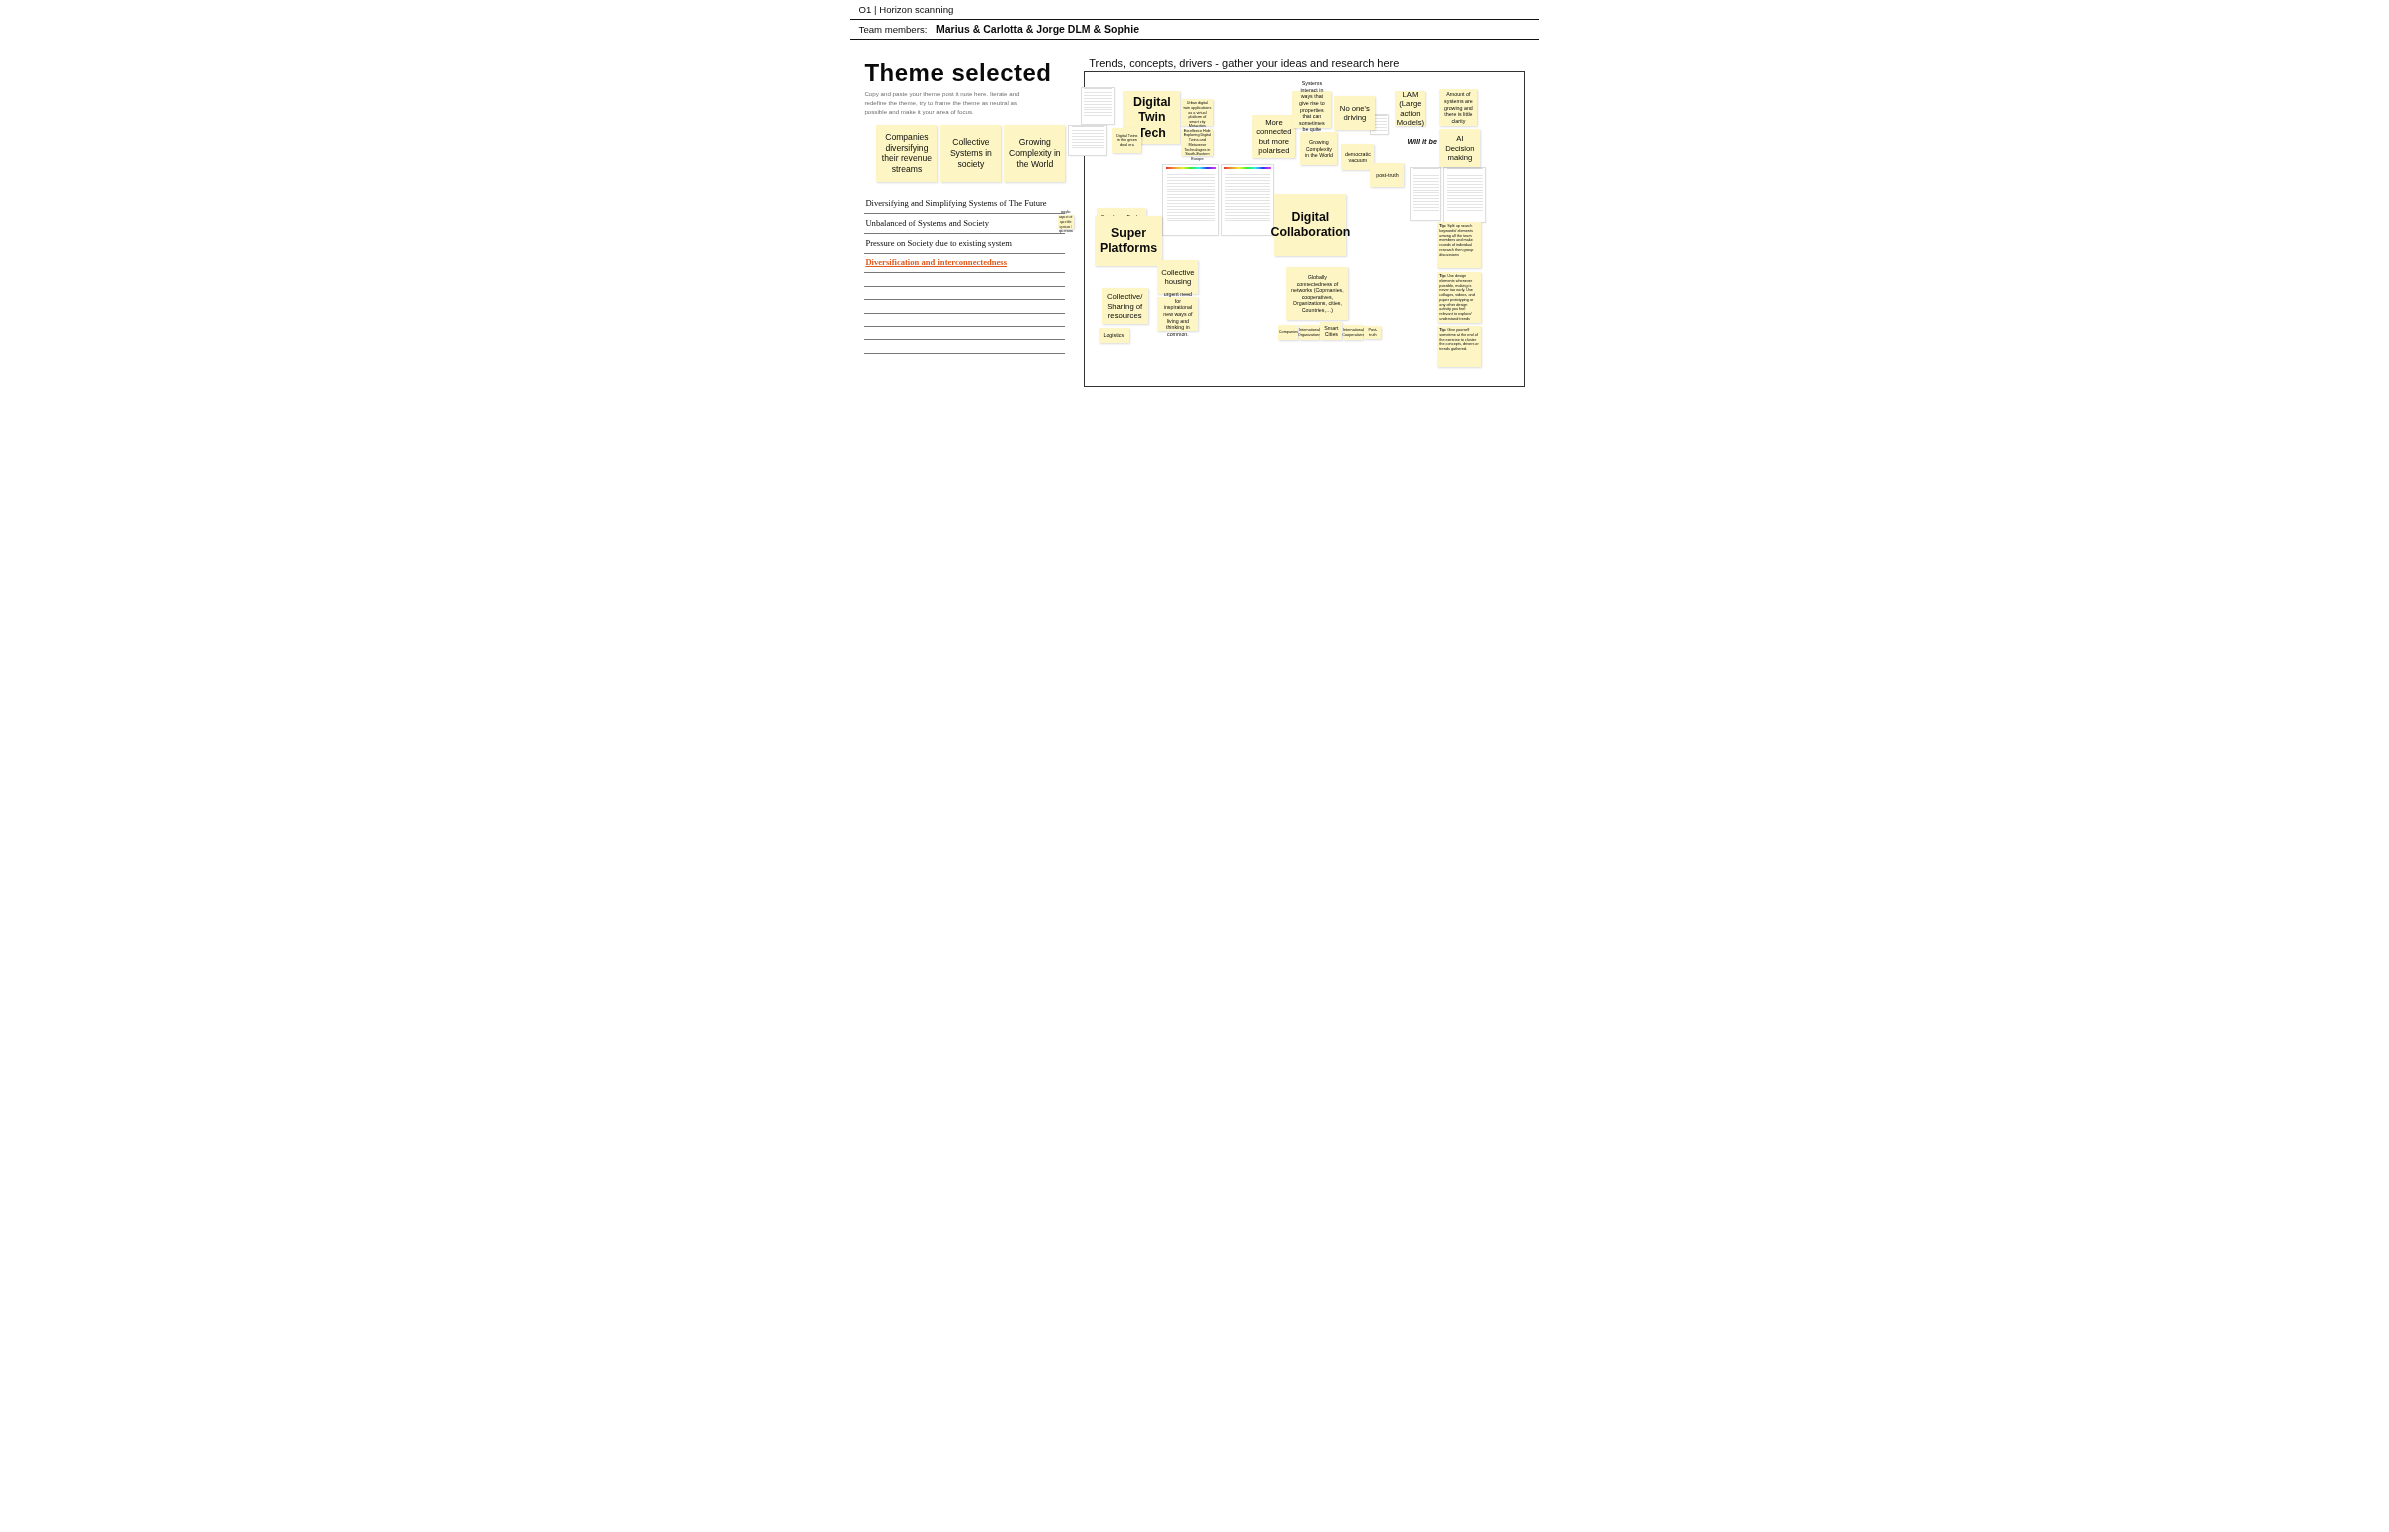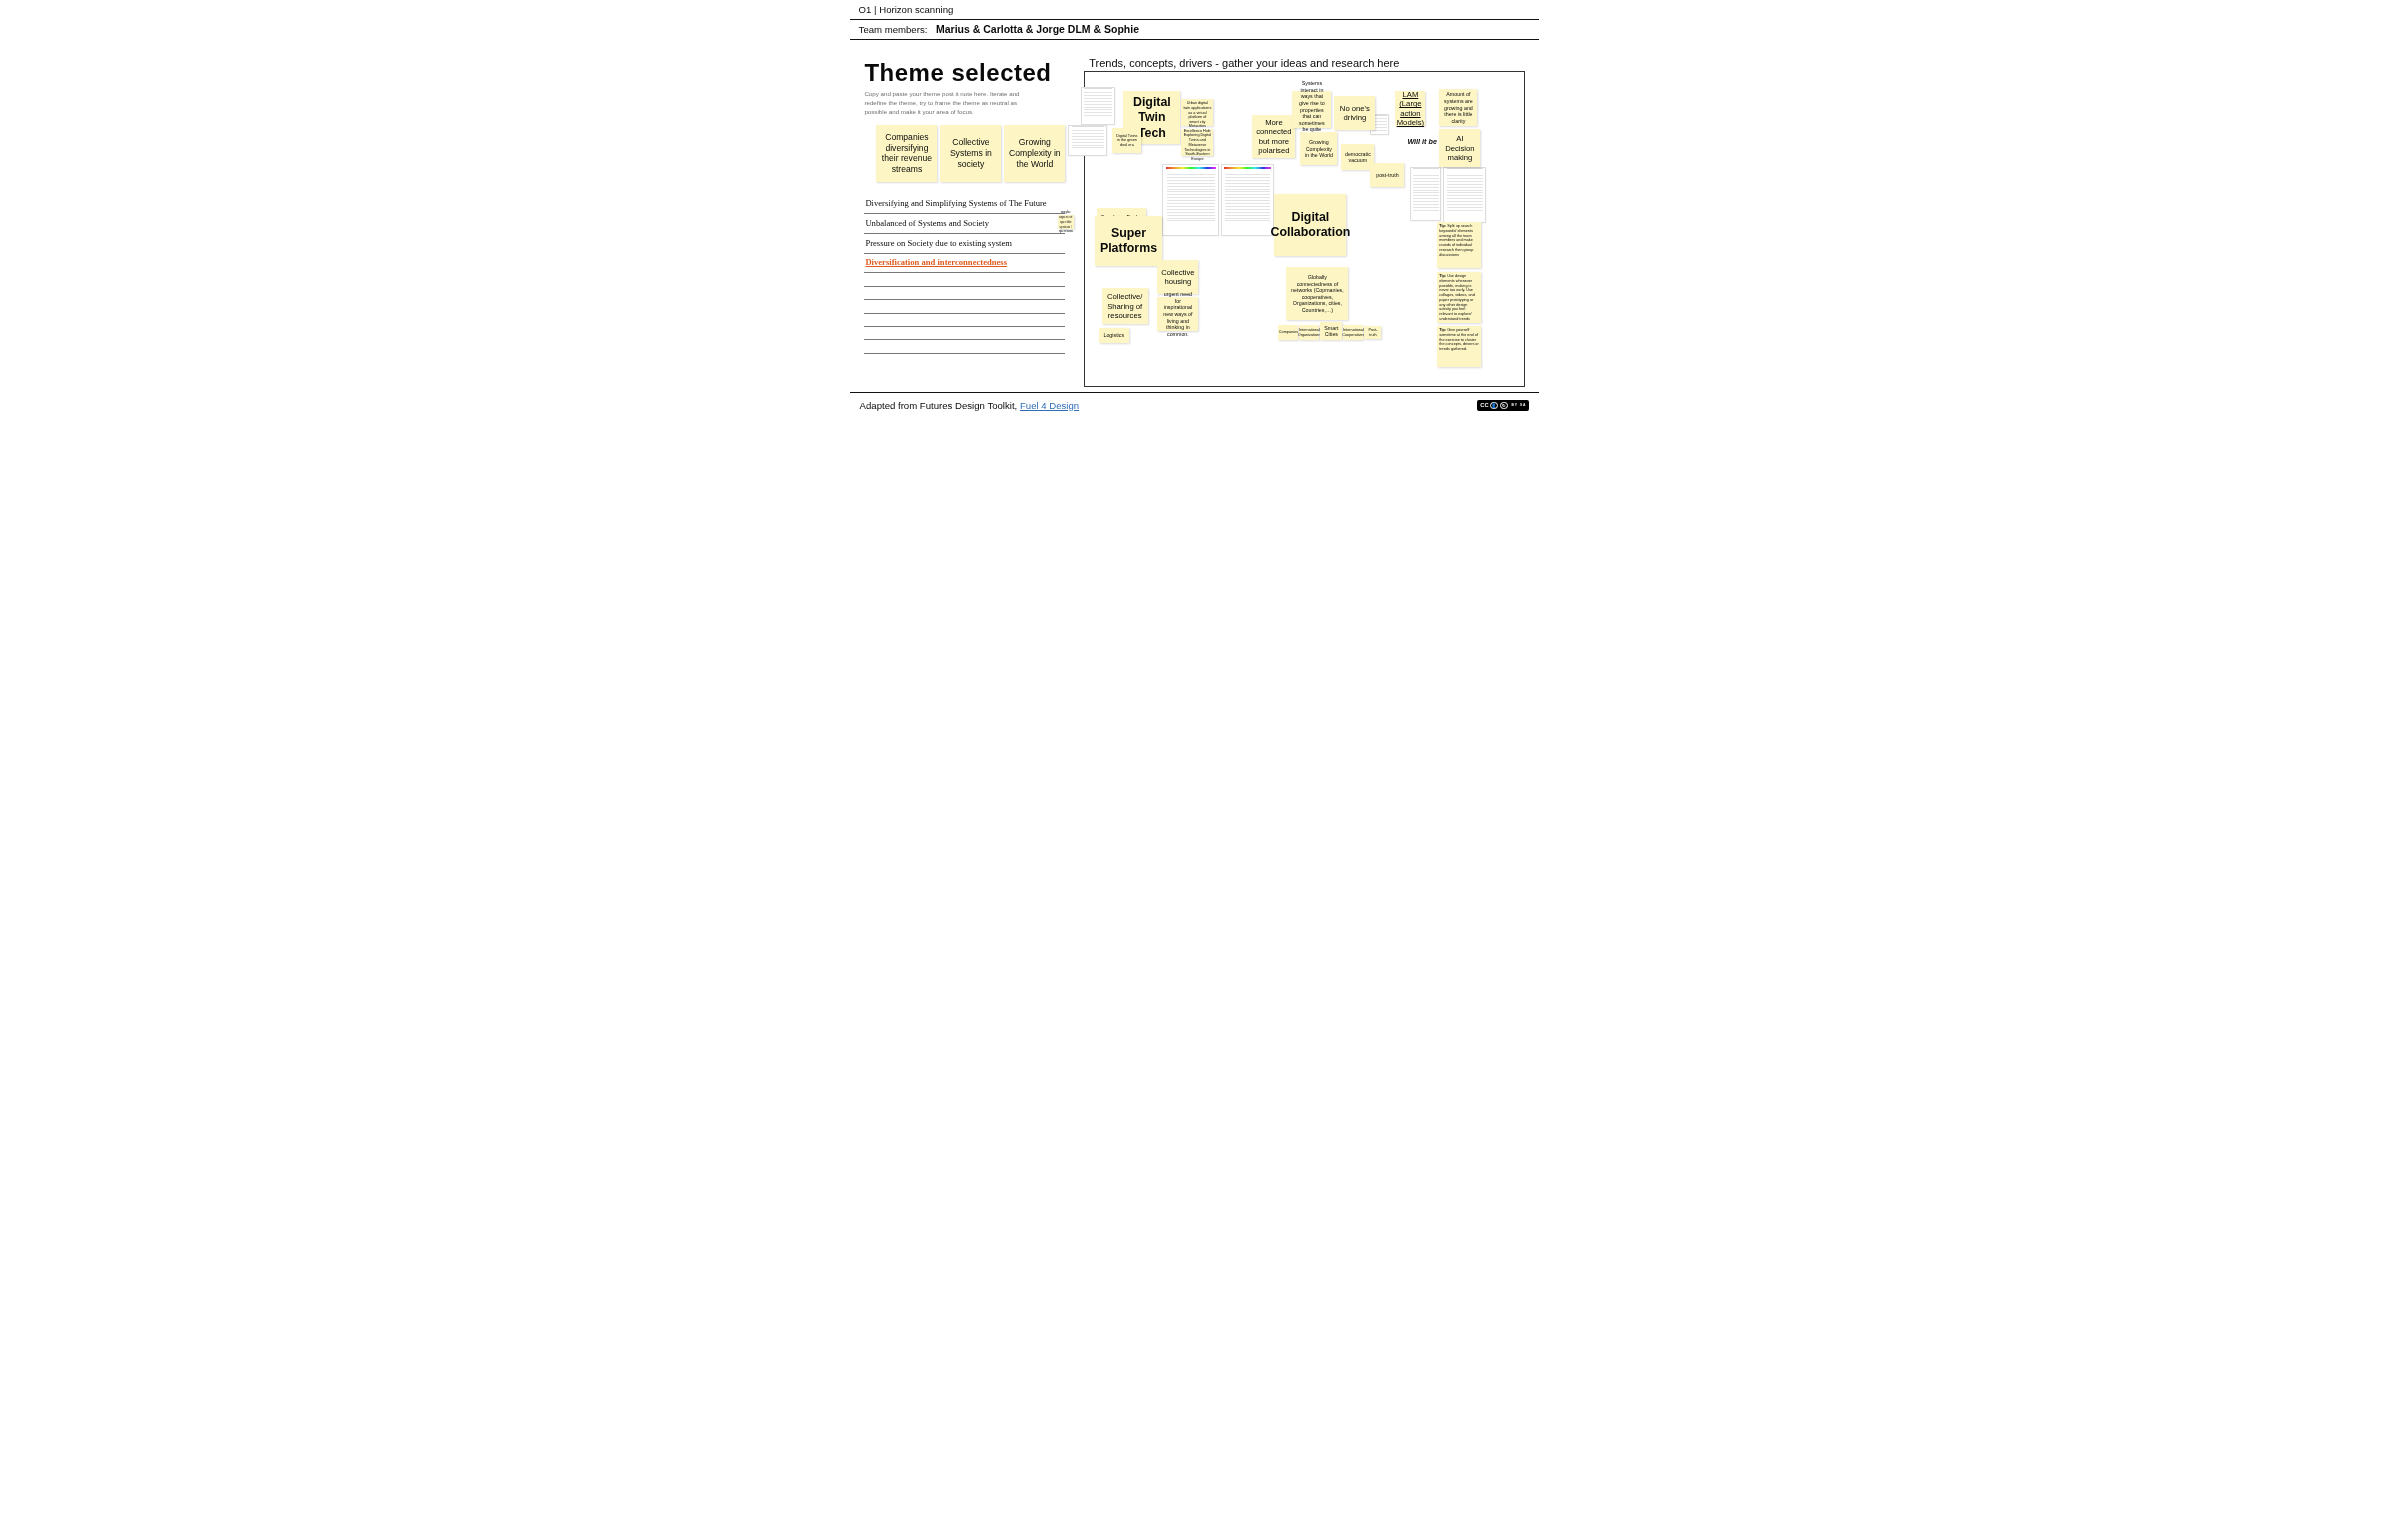--- a/index.html
+++ b/index.html
@@ -253,21 +253,21 @@
           <div class="pad big" style="left: 38px; top: 19px; width: 57px; height: 53px;">Digital Twin Tech</div>
           <div class="pad tiny" style="left: 27px; top: 56px; width: 29px; height: 25px;">Digital Twins in the green deal era</div>
           <div class="pad tiny" style="left: 96px; top: 27px; width: 32px; height: 27px;">Urban digital twin applications as a virtual platform of smart city</div>
           <div class="pad tiny" style="left: 96px; top: 57px; width: 32px; height: 27px;">Metacities Excellence Hub: Exploring Digital Twins and Metaverse Technologies in South-Eastern Europe</div>
           <div class="pad med" style="left: 167px; top: 43px; width: 43px; height: 43px;">More connected but more polarised</div>
           <div class="pad small" style="left: 207px; top: 19px; width: 39px; height: 37px;">Systems interact in ways that give rise to properties that can sometimes be quite surprising</div>
           <div class="pad med" style="left: 249px; top: 24px; width: 41px; height: 34px;">No one's driving</div>
           <div class="pad small" style="left: 215px; top: 60px; width: 37px; height: 33px;">Growing Complexity in the World</div>
           <div class="pad small" style="left: 256px; top: 72px; width: 33px; height: 26px;">democratic vacuum</div>
           <div class="pad small" style="left: 285px; top: 91px; width: 34px; height: 24px;">post-truth</div>
-          <div class="pad med" style="left: 310px; top: 19px; width: 30px; height: 35px; text-decoration: underline;">LAM (Large action Models)</div>
+          <div class="pad med" style="left: 310px; top: 19px; width: 30px; height: 35px;">LAM (Large action Models)</div>
           <div class="pad small" style="left: 354px; top: 17px; width: 38px; height: 37px;">Amount of systems are growing and there is little clarity</div>
           <div class="pad med" style="left: 354px; top: 57px; width: 41px; height: 38px;">AI Decision making</div>
           <div class="pad small" style="left: 11.5px; top: 136px; width: 24px; height: 17px;">Supply</div>
           <div class="pad small" style="left: 36px; top: 136px; width: 25px; height: 17px;">Banks</div>
           <div class="pad big" style="left: 9.6px; top: 144px; width: 67px; height: 50px;">Super Platforms</div>
           <div class="pad med" style="left: 72px; top: 188px; width: 41px; height: 34px;">Collective housing</div>
           <div class="pad small" style="left: 72px; top: 225px; width: 41px; height: 34px;">urgent need for inspirational new ways of living and thinking in common.</div>
           <div class="pad med" style="left: 16.3px; top: 216px; width: 46px; height: 36px;">Collective/ Sharing of resources</div>
           <div class="pad small" style="left: 13.4px; top: 256px; width: 30px; height: 14.4px;">Logistics</div>
           <div class="pad big" style="left: 189px; top: 122px; width: 72px; height: 62px;">Digital Collaboration</div>
@@ -284,27 +284,15 @@
             <span><b>Tip:</b> Use design elements whenever possible, making is never too early. Use collages, videos, and paper prototyping or any other design activity you feel relevant to explore/ understand trends</span>
           </div>
           <div class="pad tiny left-align tip" style="left: 352px; top: 254px; width: 44px; height: 41px;">
             <span><b>Tip:</b> Give yourself sometime at the end of the exercise to cluster the concepts, drivers or trends gathered.</span>
           </div>
         </div>
     </div>
 
   </div>
 
-  <div class="footer">
-    <span>
-      <span>Adapted from Futures Design Toolkit, </span>
-      <a href="#">Fuel 4 Design</a>
-    </span>
-    <span class="cc">
-      <span>CC</span>
-      <span class="ring">👤</span>
-      <span class="ring">↻</span>
-      <span class="sub">BY   SA</span>
-    </span>
-  </div>
 
 </div>
 
 
 </body></html>

